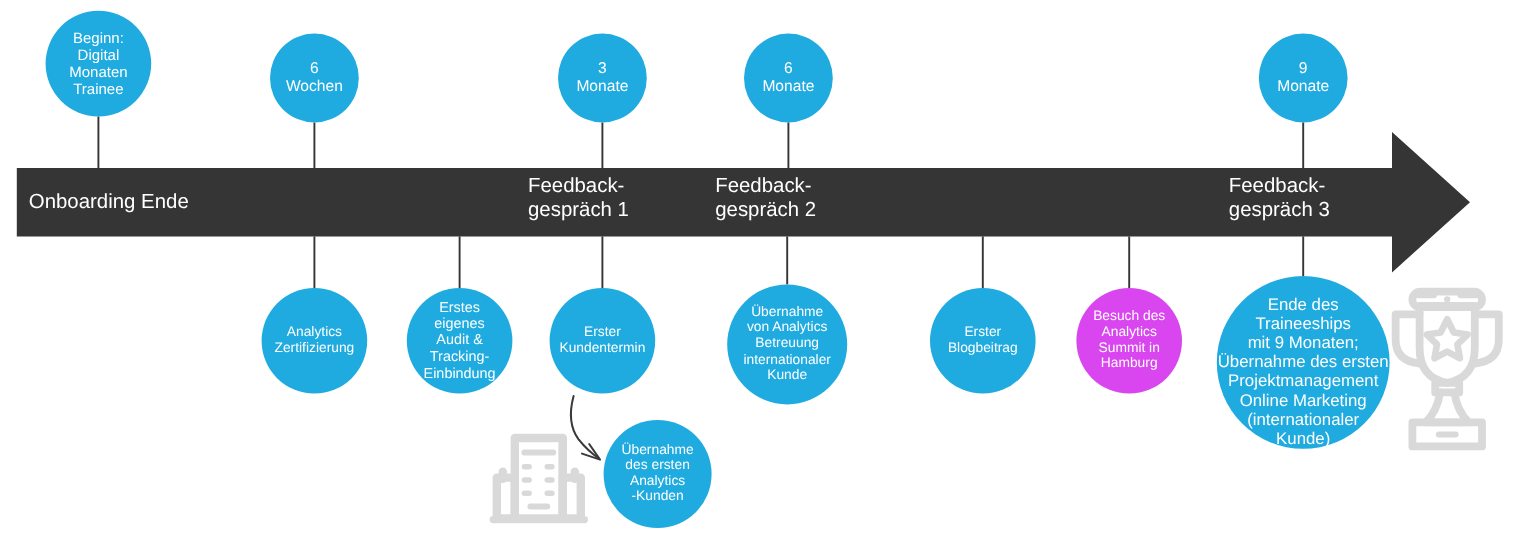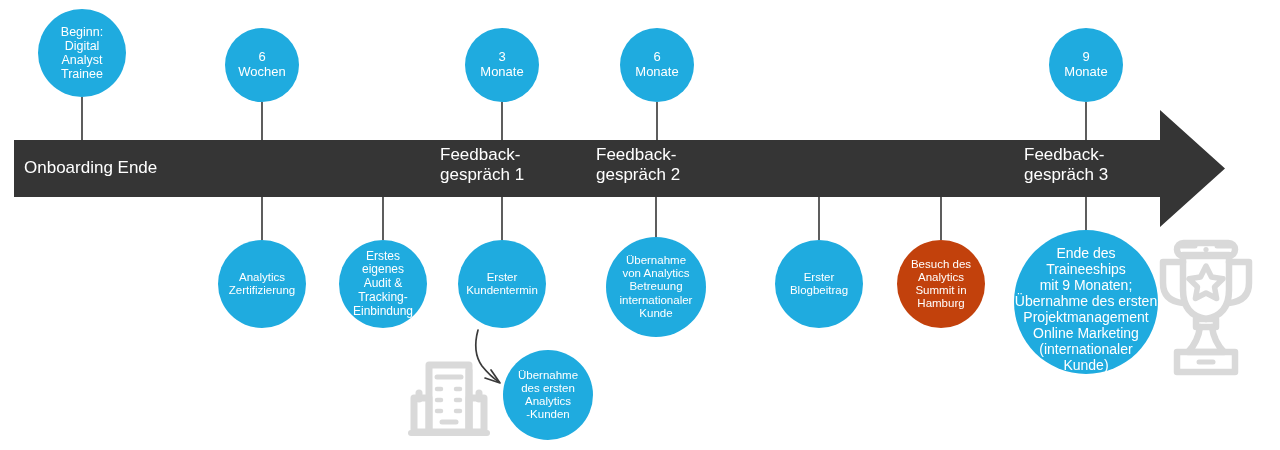--- a/index.html
+++ b/index.html
@@ -122,21 +122,21 @@
 gespräch 1</div>
       <div class="bar-label" style="left: 596px; top: 145px; width: 124px; font-size: 17px;">Feedback-
 gespräch 2</div>
       <div class="bar-label" style="left: 1024px; top: 145px; width: 124px; font-size: 17px;">Feedback-
 gespräch 3</div>
     </div>
 
   <div id="nodes-above">
       <div class="node" style="left: 38px; top: 9px; width: 88px; height: 88px; font-size: 12.5px; background: rgb(31, 171, 223);"><span>Beginn:
 Digital
-Analyst
+Monaten
 Trainee</span></div>
       <div class="node" style="left: 225px; top: 28px; width: 74px; height: 74px; font-size: 13px; background: rgb(31, 171, 223);"><span>6
 Wochen</span></div>
       <div class="node" style="left: 465px; top: 28px; width: 74px; height: 74px; font-size: 13px; background: rgb(31, 171, 223);"><span>3
 Monate</span></div>
       <div class="node" style="left: 620px; top: 28px; width: 74px; height: 74px; font-size: 13px; background: rgb(31, 171, 223);"><span>6
 Monate</span></div>
       <div class="node" style="left: 1049px; top: 28px; width: 74px; height: 74px; font-size: 13px; background: rgb(31, 171, 223);"><span>9
 Monate</span></div>
     </div>
@@ -150,21 +150,21 @@
 Einbindung</span></div>
       <div class="node" style="left: 458px; top: 240px; width: 88px; height: 88px; font-size: 11.5px; background: rgb(31, 171, 223);"><span>Erster
 Kundentermin</span></div>
       <div class="node" style="left: 606px; top: 237px; width: 100px; height: 100px; font-size: 11.5px; background: rgb(31, 171, 223);"><span>Übernahme
 von Analytics
 Betreuung
 internationaler
 Kunde</span></div>
       <div class="node" style="left: 775px; top: 240px; width: 88px; height: 88px; font-size: 11.5px; background: rgb(31, 171, 223);"><span>Erster
 Blogbeitrag</span></div>
-      <div class="node" style="left: 897px; top: 240px; width: 88px; height: 88px; font-size: 11.5px; background: #c2410c;"><span>Besuch des
+      <div class="node" style="left: 897px; top: 240px; width: 88px; height: 88px; font-size: 11.5px; background: #d946ef;"><span>Besuch des
 Analytics
 Summit in
 Hamburg</span></div>
       <div class="node" style="left: 1014px; top: 230px; width: 144px; height: 144px; font-size: 14px; background: rgb(31, 171, 223); align-items: flex-end;"><span>Ende des
 Traineeships
 mit 9 Monaten;
 Übernahme des ersten
 Projektmanagement
 Online Marketing
 (internationaler

